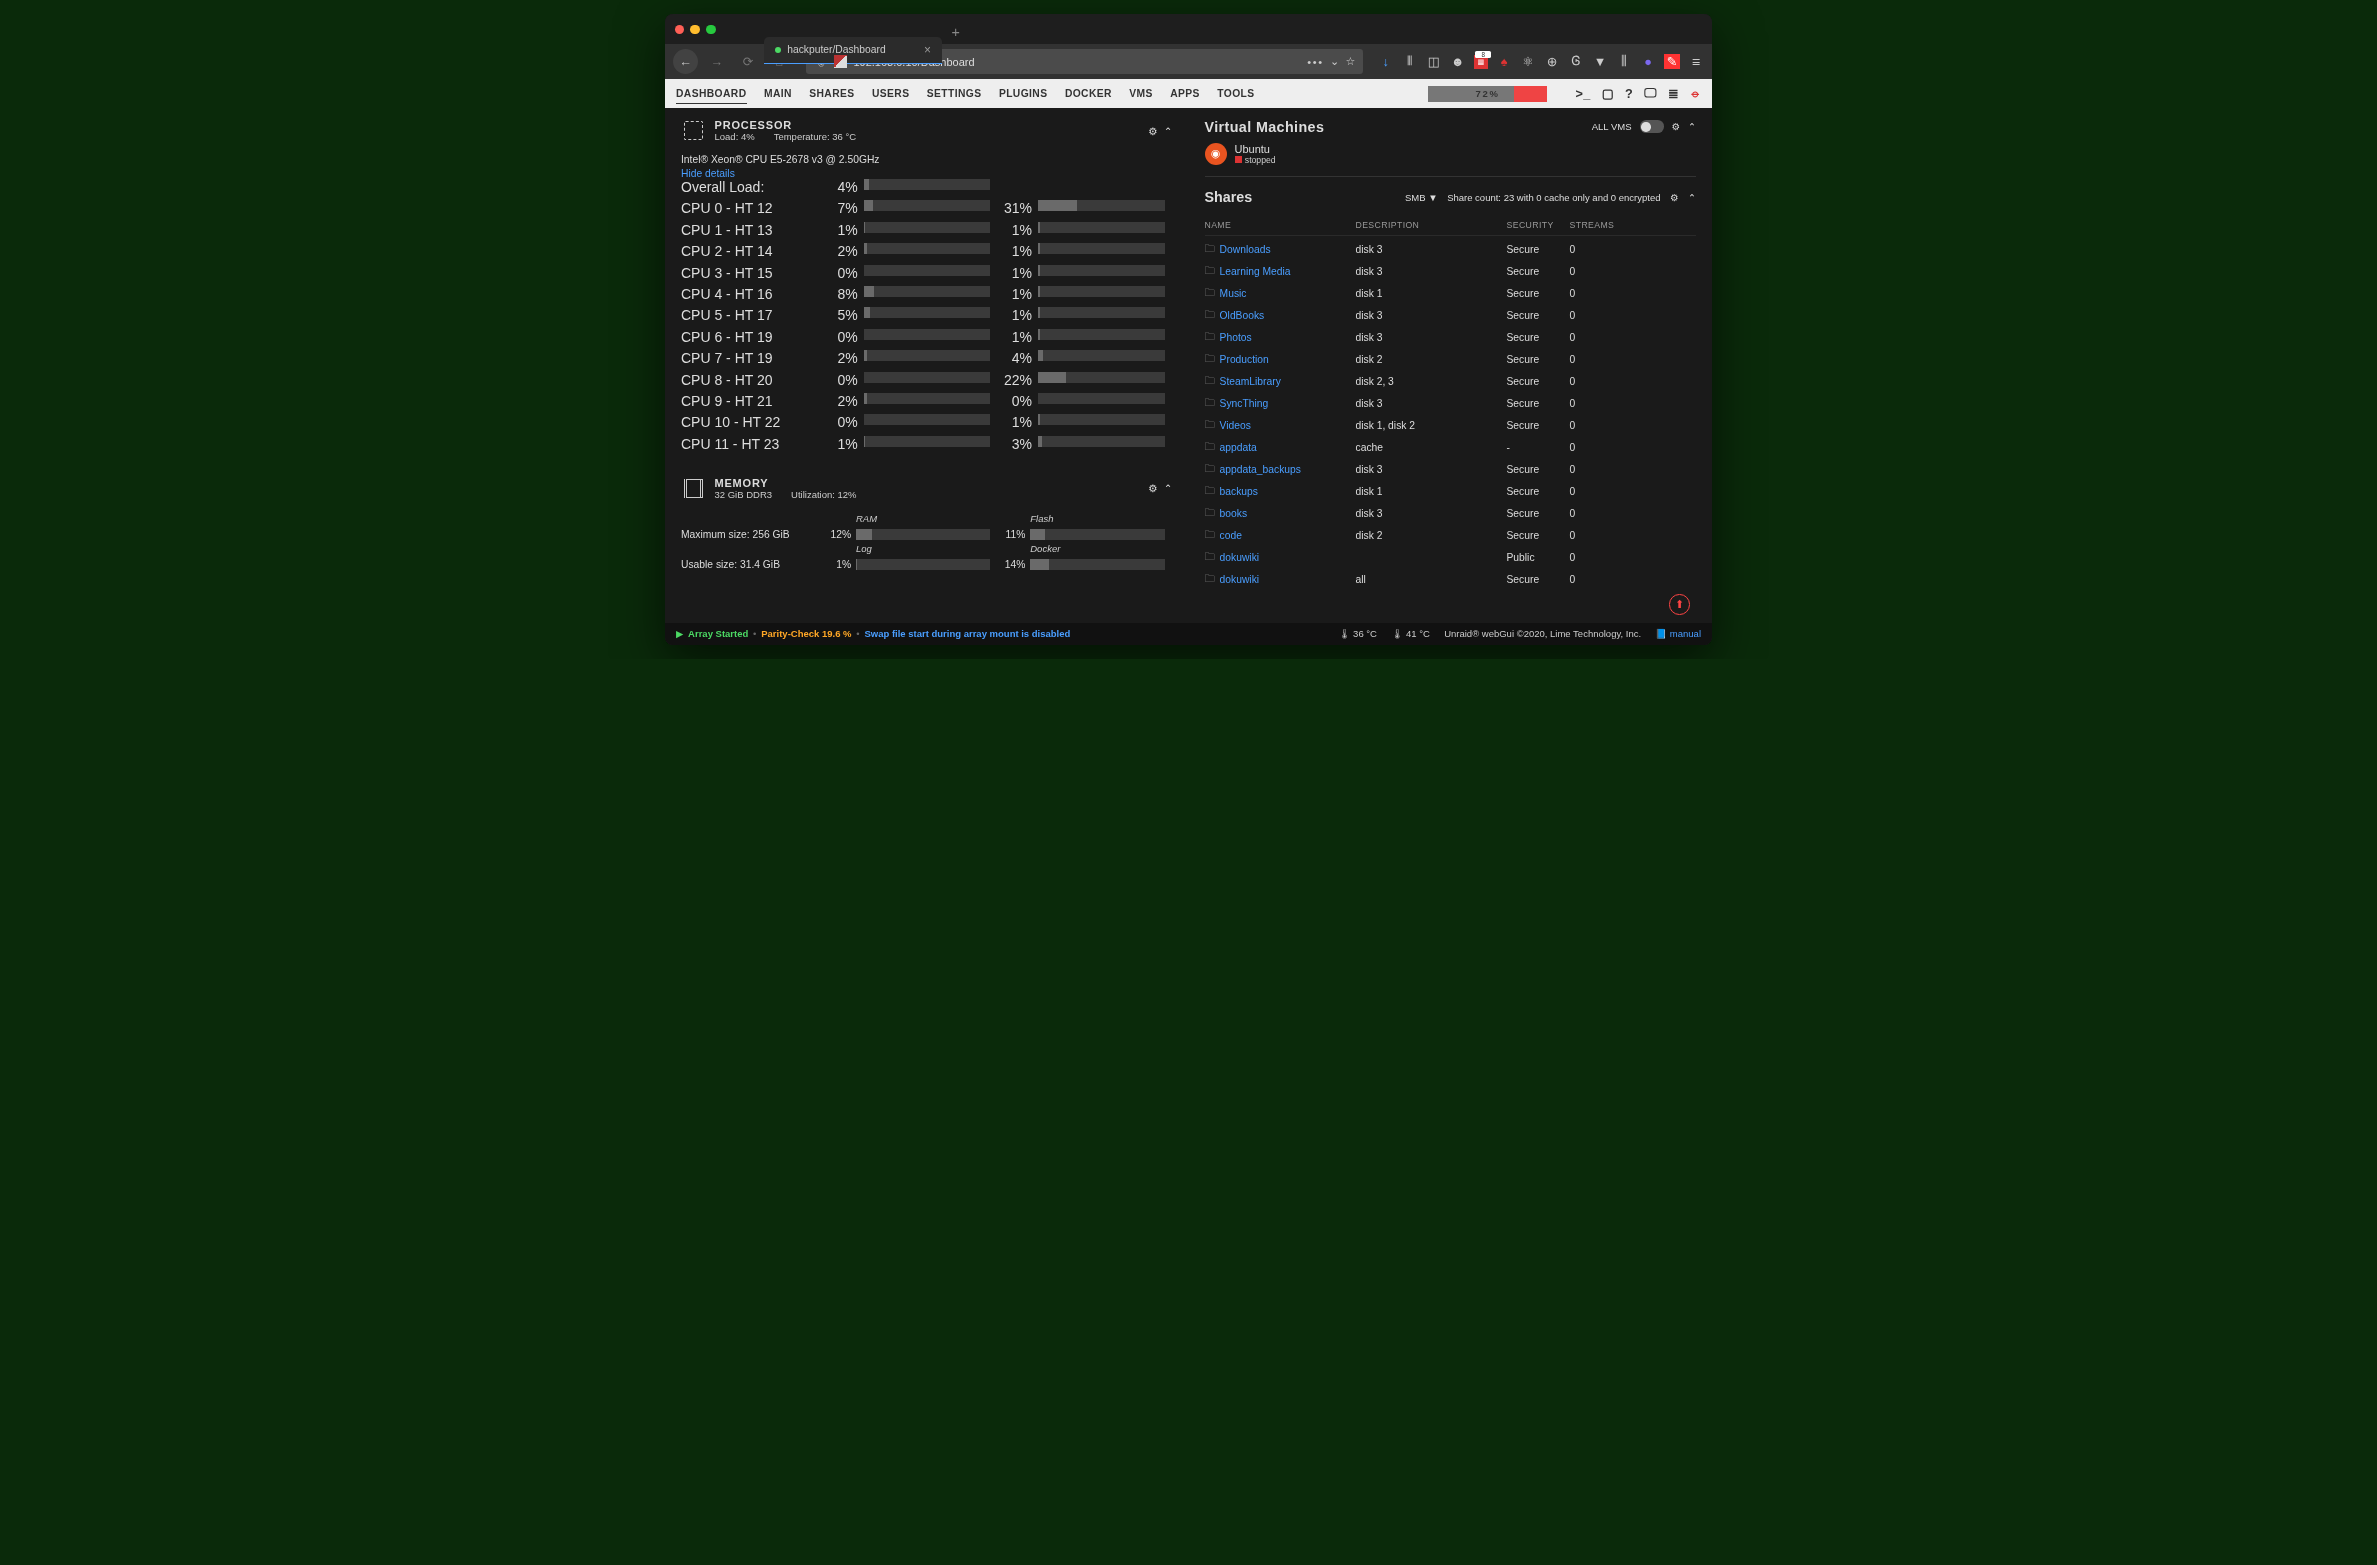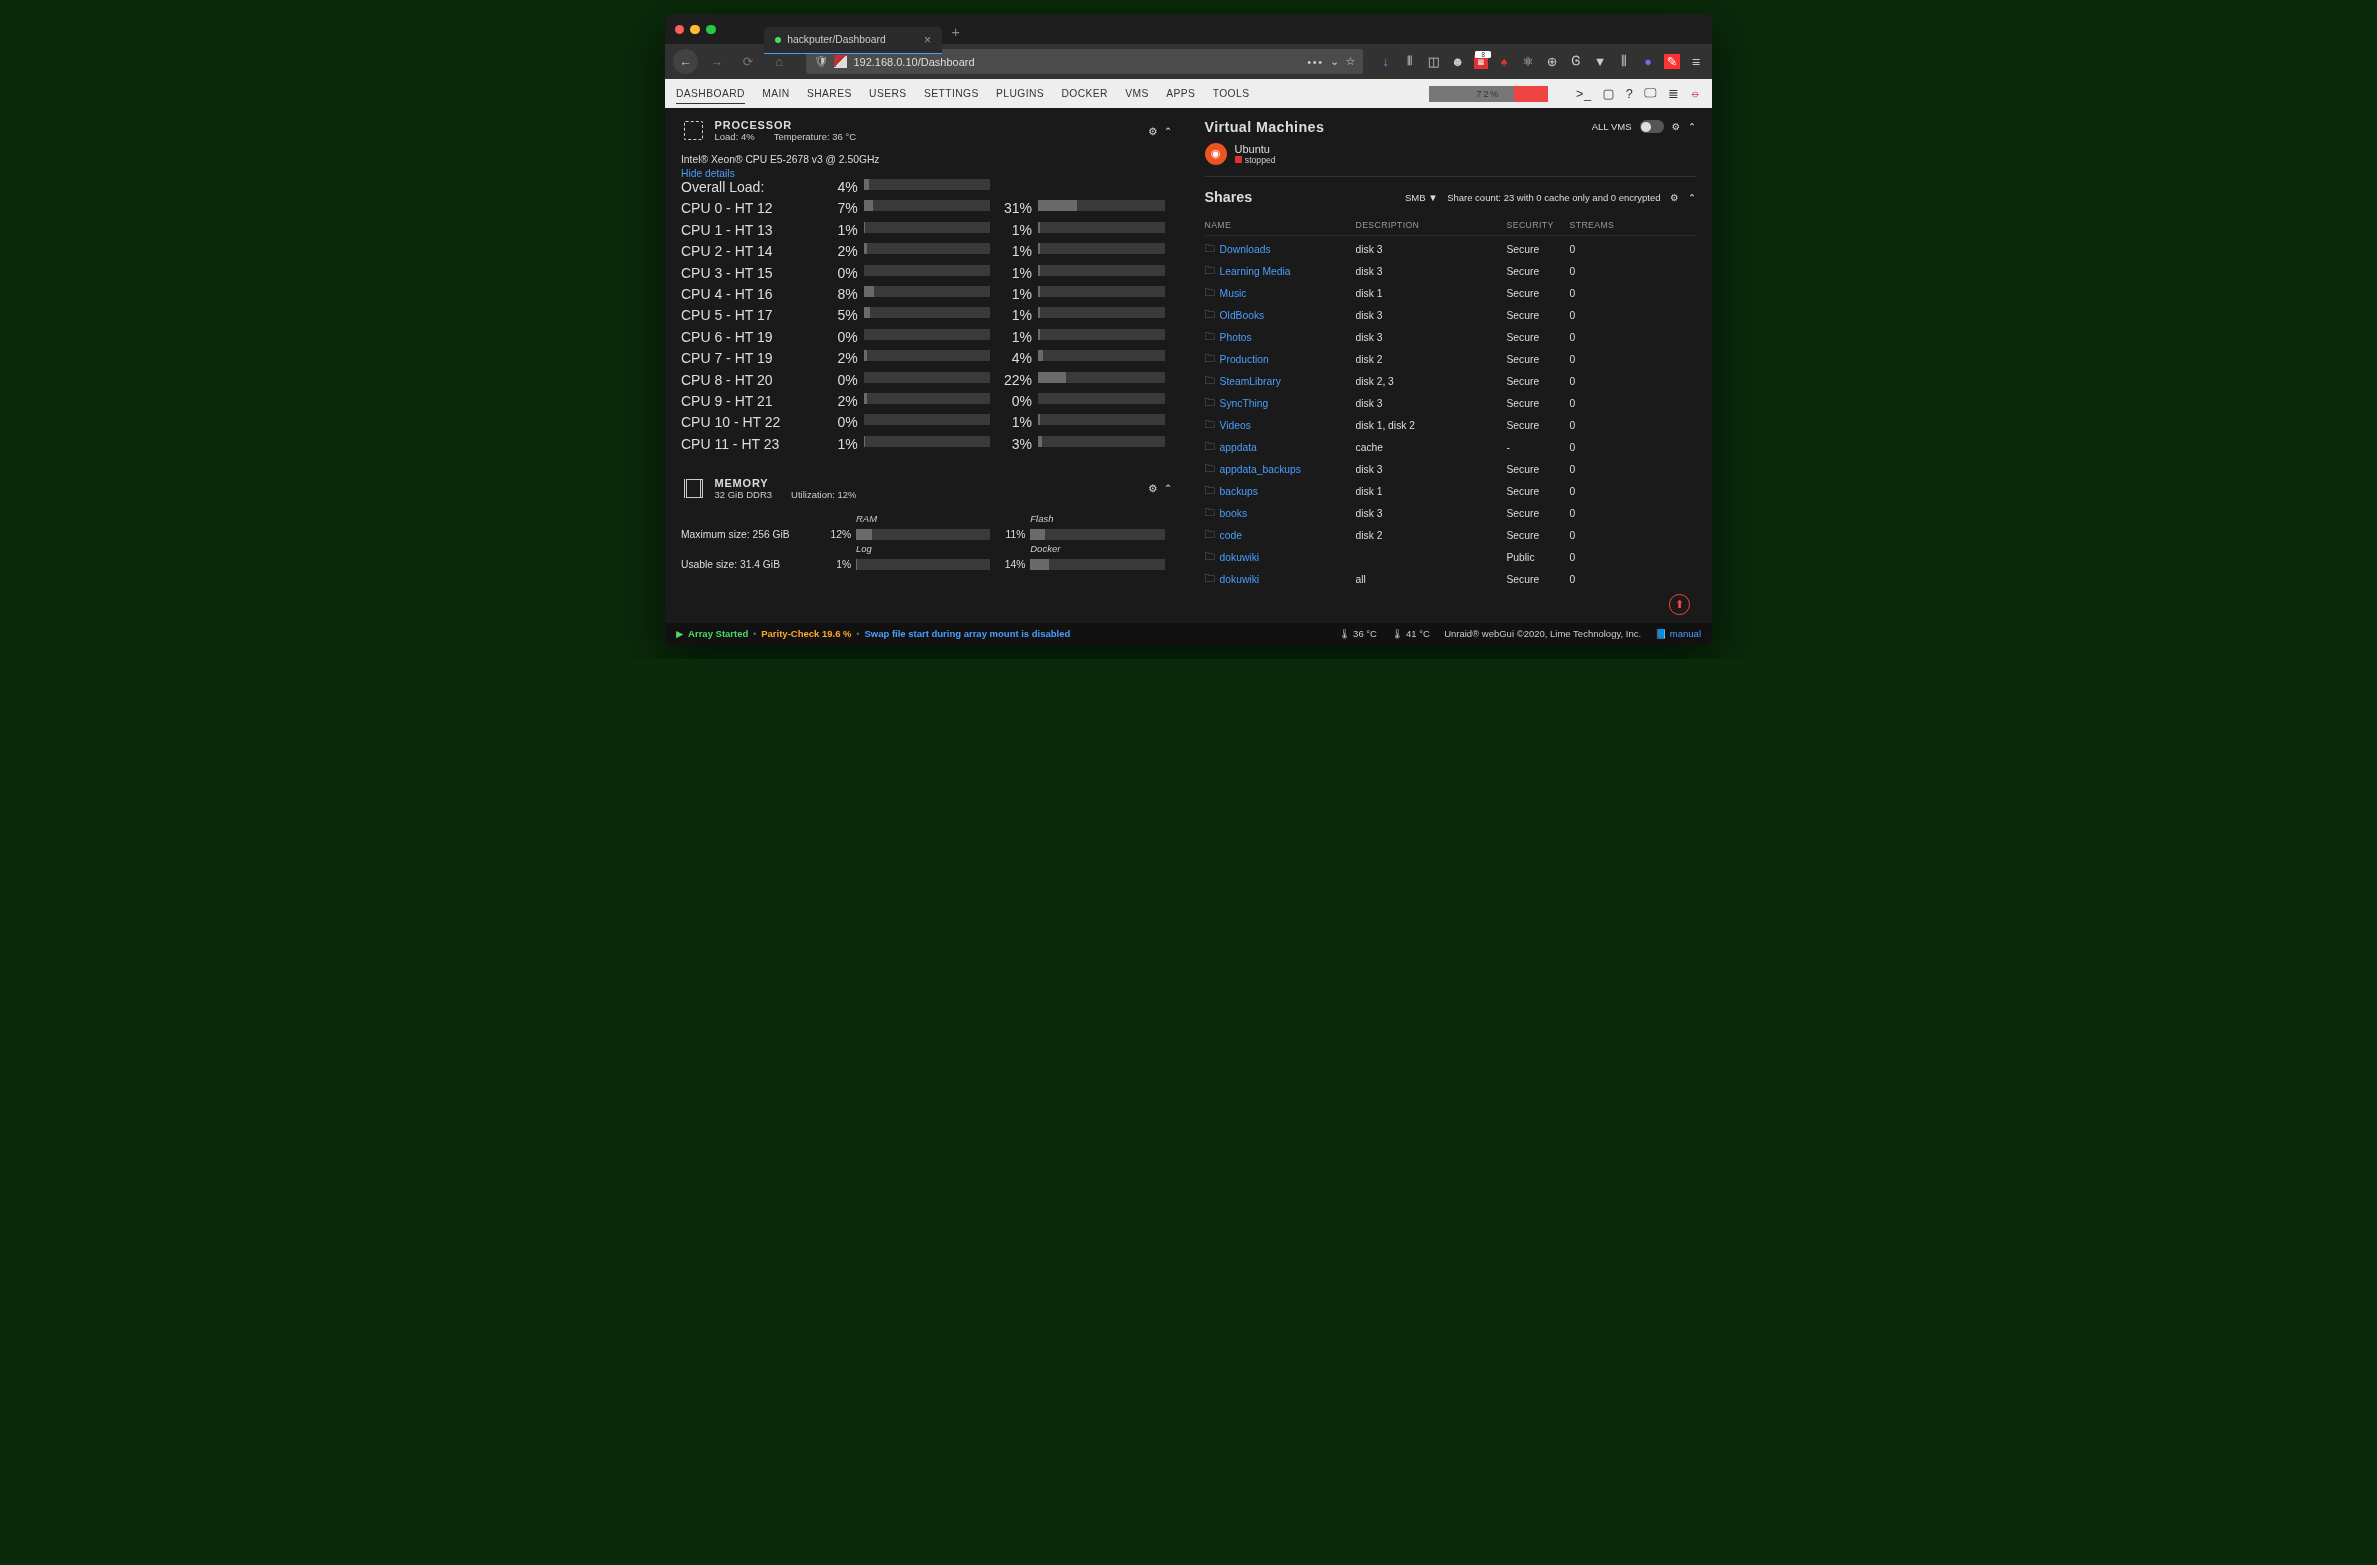--- a/index.html
+++ b/index.html
@@ -2,40 +2,40 @@
 <html style="font-size:12.7px"><head>
 <meta charset="utf-8">
 <style>
 * { margin:0; padding:0; box-sizing:border-box; font-family:-apple-system,BlinkMacSystemFont,"Segoe UI",sans-serif; }
 body { background:#0a2a0a; padding:14.3px; }
 .window { width:1047px; margin:0 auto; background:#1a1a1a; border-radius:8px; overflow:hidden; box-shadow:0 16px 48px rgba(0,0,0,.6); }
 .titlebar { background:#1e1e1e; display:flex; align-items:center; height:30px; padding:0 9.5px; position:relative; }
 .traffic { display:flex; gap:6.3px; }
 .traffic span { width:9.5px; height:9.5px; border-radius:50%; display:block; }
 .tl-red{background:#ff5f56}.tl-yellow{background:#ffbd2e}.tl-green{background:#27c93f}
-.tab { margin-left:48px; background:#2b2b2b; padding:6.3px 11px; border-radius:4.8px 4.8px 0 0; display:flex; align-items:center; gap:6.3px; color:#ccc; font-size:10.3px; position:relative; top:11px; border-bottom:1.6px solid #4a9eff; }
+.tab { margin-left:48px; background:#2b2b2b; padding:6.3px 11px; border-radius:4.8px 4.8px 0 0; display:flex; align-items:center; gap:6.3px; color:#ccc; font-size:10.3px; position:relative; top:21px; border-bottom:1.6px solid #4a9eff; }
 .tab .dot{width:6.3px;height:6.3px;border-radius:50%;background:#4cd964;display:inline-block}
 .tab .x{margin-left:32px;color:#999;font-size:12px}
 .newtab{margin-left:9.5px;color:#888;font-size:14.3px;position:relative;top:3.2px}
 .urlbar { background:#323232; display:flex; align-items:center; height:35px; padding:0 8px; gap:6.3px; }
 .urlbar .navbtn{width:25px;height:25px;display:flex;align-items:center;justify-content:center;color:#777;border-radius:50%;}
 .urlbar .navbtn.back{background:#424242;color:#ccc}
 .urlbar .addr{flex:1;background:#4b4b4b;height:25px;border-radius:3.2px;display:flex;align-items:center;padding:0 8px;color:#ddd;font-size:11px;gap:6.3px;margin:0 8px}
 .urlbar .addr .shield{color:#ccc}
 .urlbar .addr .warn{width:12.7px;height:12.7px;background:linear-gradient(135deg,#b33 50%,#ddd 50%);transform:rotate(0deg);}
 .urlbar .addr .dots{margin-left:auto;color:#ccc;letter-spacing:1.6px}
 .urlbar .addr .pocket,.urlbar .addr .star{color:#ccc}
 .toolbaricons{display:flex;gap:8px;align-items:center;font-size:12.7px}
 .toolbaricons span{color:#ccc;width:16px;text-align:center}
 .toolbaricons .dl{color:#4a9eff}
 .toolbaricons .red{background:#d33;width:14.3px;height:14.3px;display:flex;align-items:center;justify-content:center;font-size:7.1px;color:#fff;position:relative}
 .toolbaricons .red .badge{position:absolute;top:-3.2px;right:-3.2px;background:#fff;color:#333;font-size:6.3px;padding:0 1.6px;border-radius:1.6px}
 .toolbaricons .burger{font-size:14.3px}
 .content{background:#1a1a1a;}
-.topnav{background:#eee;display:flex;align-items:center;height:28.5px;padding:0 11px;gap:17.4px;font-size:10.3px;font-weight:400;color:#333;letter-spacing:0.4px}
+.topnav{background:#eee;display:flex;align-items:center;height:28.5px;padding:0 11px;gap:17.4px;font-size:10.3px;font-weight:700;color:#333;letter-spacing:0.4px}
 .topnav .nav{cursor:pointer}
 .topnav .nav.active{border-bottom:1.6px solid #333;padding-bottom:3.2px;margin-bottom:-4.8px}
 .topnav .progress{margin-left:auto;width:119px;height:16px;background:#ef4444;position:relative;display:flex;align-items:center;justify-content:center;color:#333;font-size:9.5px;letter-spacing:1.6px}
 .topnav .progress .fill{position:absolute;left:0;top:0;bottom:0;background:#777;width:72%}
 .topnav .progress .lbl{position:relative;z-index:1}
 .topnav .righticons{display:flex;gap:11px;align-items:center;margin-left:11px;font-size:12.7px}
 .topnav .righticons span{color:#333}
 .topnav .righticons .alert{color:#d33}
 .dash{display:flex;color:#ddd;padding:11px 16px 0;gap:0;min-height:515px}
 .col{flex:1}

